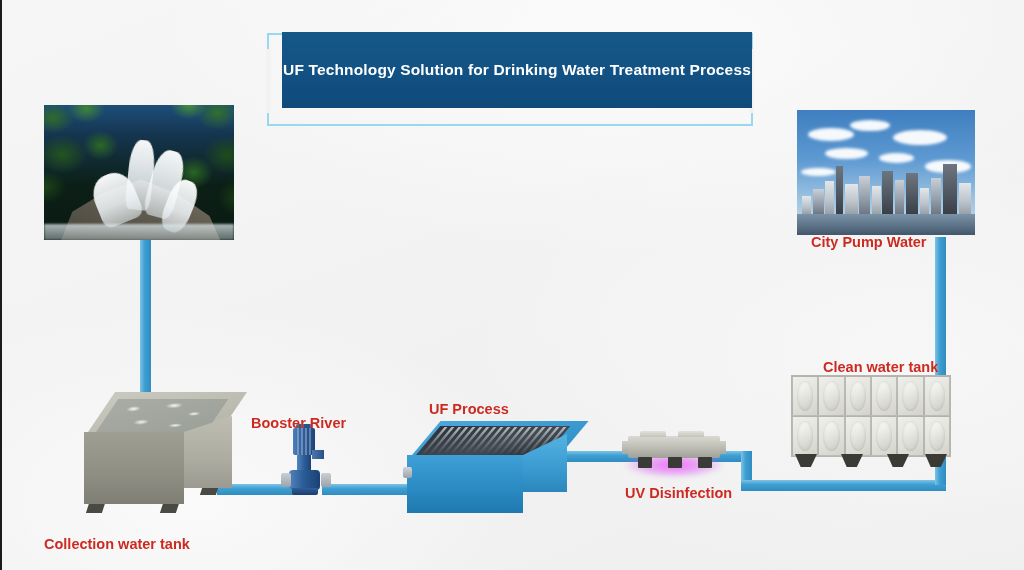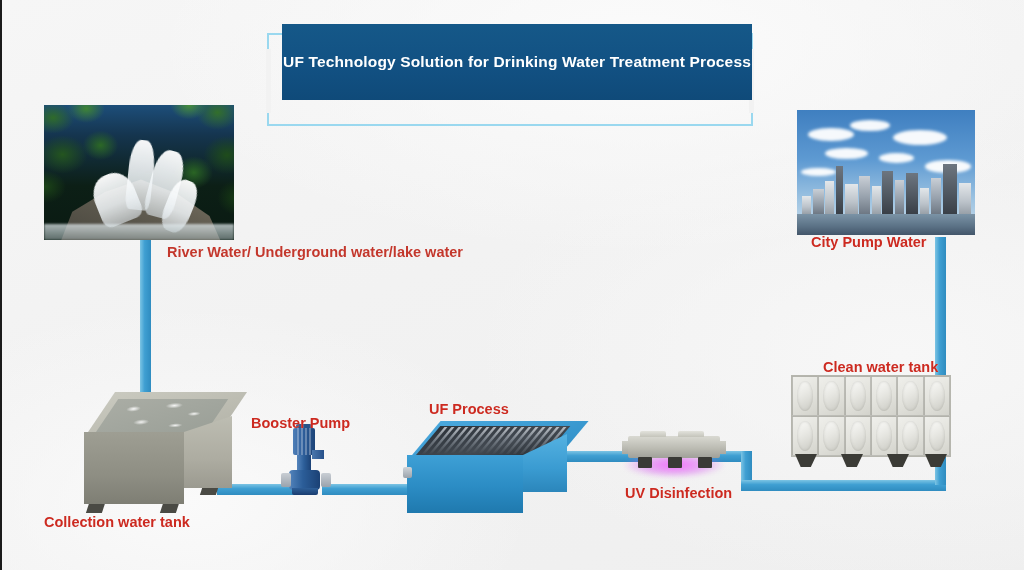--- a/index.html
+++ b/index.html
@@ -40,21 +40,21 @@
     content: "";
     position: absolute;
     background: #f2f2f2;
   }
   
   #title-frame::before { left: -3px; top: 14px; width: 5px; height: 64px; }
   #title-frame::after  { right: -3px; top: 14px; width: 5px; height: 64px; }
 
   #title-box {
     position: absolute;
-    left: 280px; top: 24px;
+    left: 280px; top: 32px;
     width: 470px; height: 76px;
     background: linear-gradient(180deg, #155888 0%, #125183 55%, #0f4a79 100%);
     display: flex;
     align-items: center;
     justify-content: center;
   }
   #title-text {
     color: #ffffff;
     font-size: 15.5px;
     font-weight: bold;
@@ -323,21 +323,21 @@
   
   .label {
     position: absolute;
     color: #cc2a20;
     font-size: 14.5px;
     font-weight: bold;
     white-space: nowrap;
     text-shadow: 0 0 1px rgba(255,255,255,.6);
   }
   #lbl-source     { left: 165px; top: 244px; color: #c3372c; }
-  #lbl-collection { left: 42px;  top: 514px; }
+  #lbl-collection { left: 42px;  top: 536px; }
   #lbl-pump       { left: 249px; top: 415px; }
   #lbl-uf         { left: 427px; top: 401px; }
   #lbl-uv         { left: 623px; top: 485px; }
   #lbl-clean      { left: 821px; top: 359px; }
   #lbl-city       { left: 809px; top: 234px; }
 </style>
 </head>
 <body>
 
 <div id="stage">
@@ -480,20 +480,19 @@
       <div class="panel"></div>
       <div class="panel"></div>
       <div class="panel"></div>
     </div>
     <div class="foot" style="left:4px;"></div>
     <div class="foot" style="left:50px;"></div>
     <div class="foot" style="left:96px;"></div>
     <div class="foot" style="left:134px;"></div>
   </div>
 
-  <div class="label" id="lbl-source">River Water/ Underground water/lake water</div>
   <div class="label" id="lbl-collection">Collection water tank</div>
-  <div class="label" id="lbl-pump">Booster Pump</div>
+  <div class="label" id="lbl-pump">Booster River</div>
   <div class="label" id="lbl-uf">UF Process</div>
   <div class="label" id="lbl-uv">UV Disinfection</div>
   <div class="label" id="lbl-clean">Clean water tank</div>
   <div class="label" id="lbl-city">City Pump Water</div>
 </div>
 
 </body></html>

